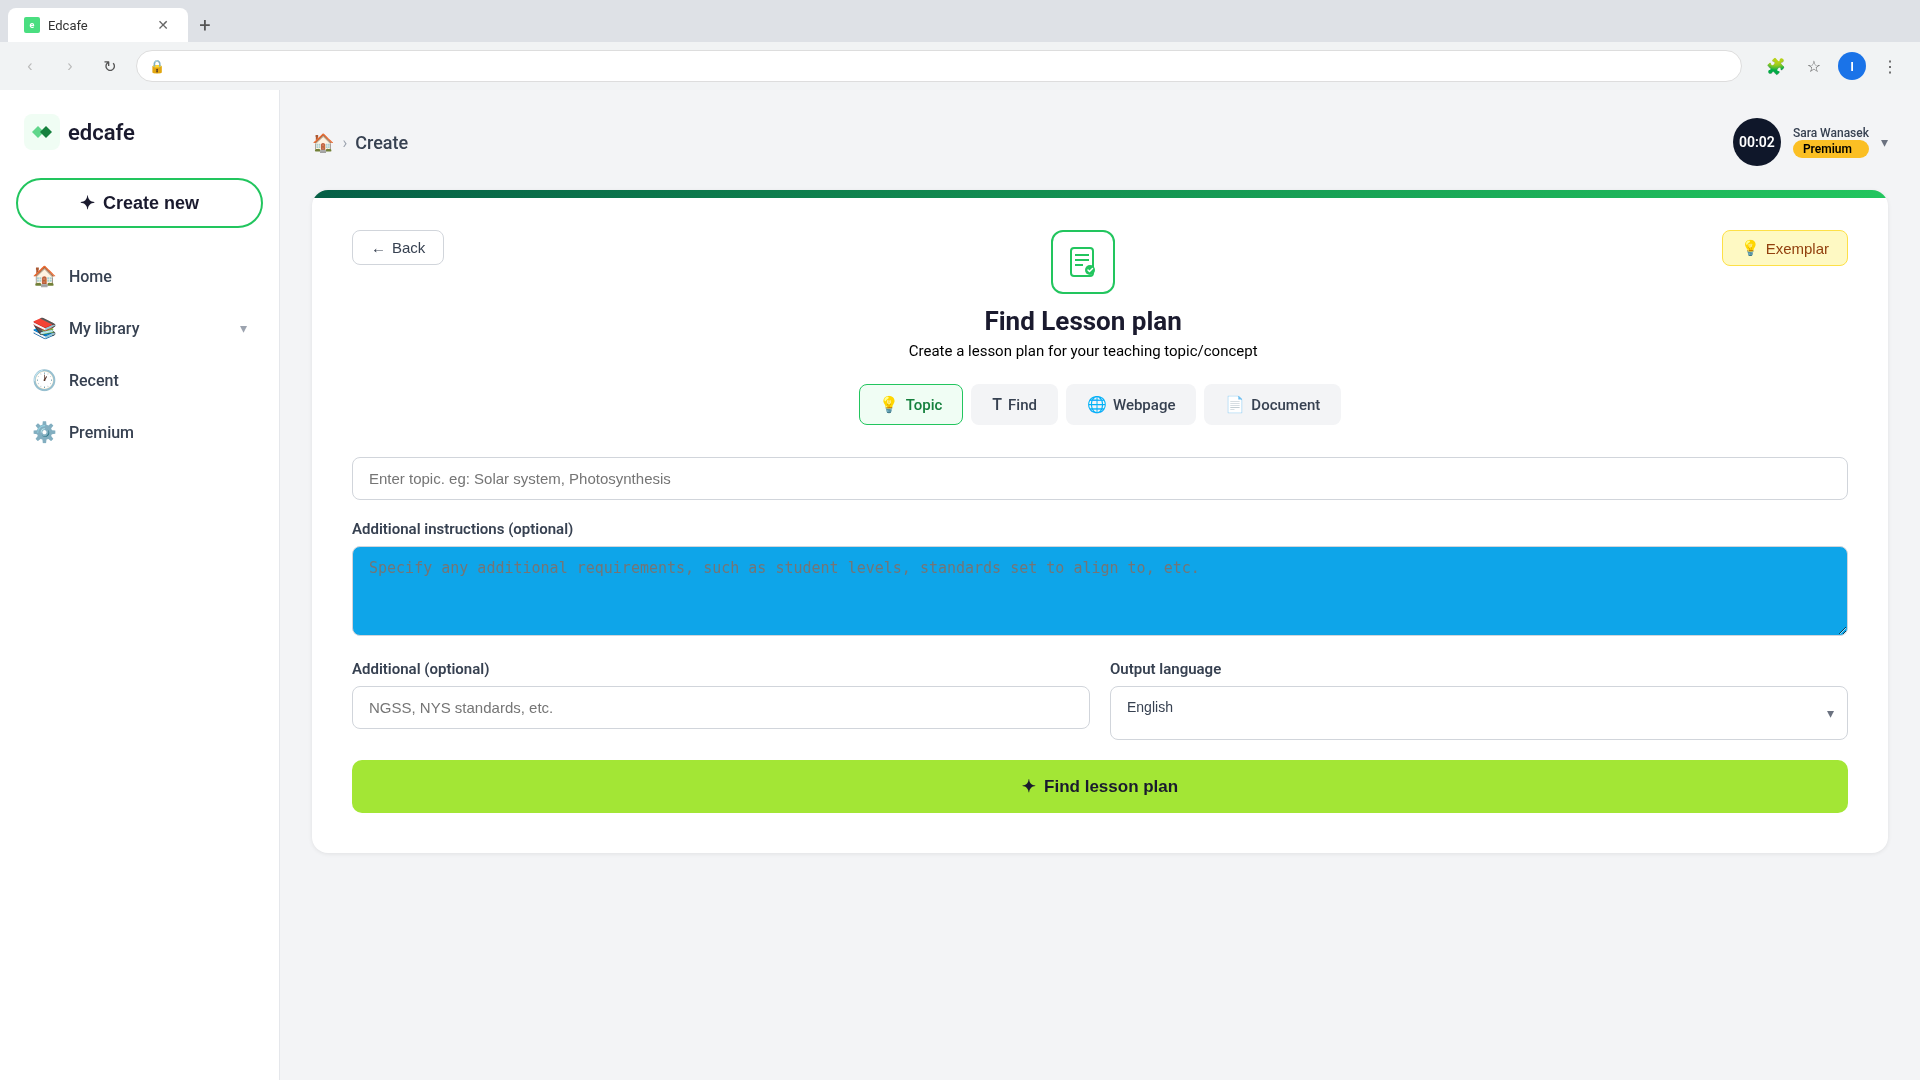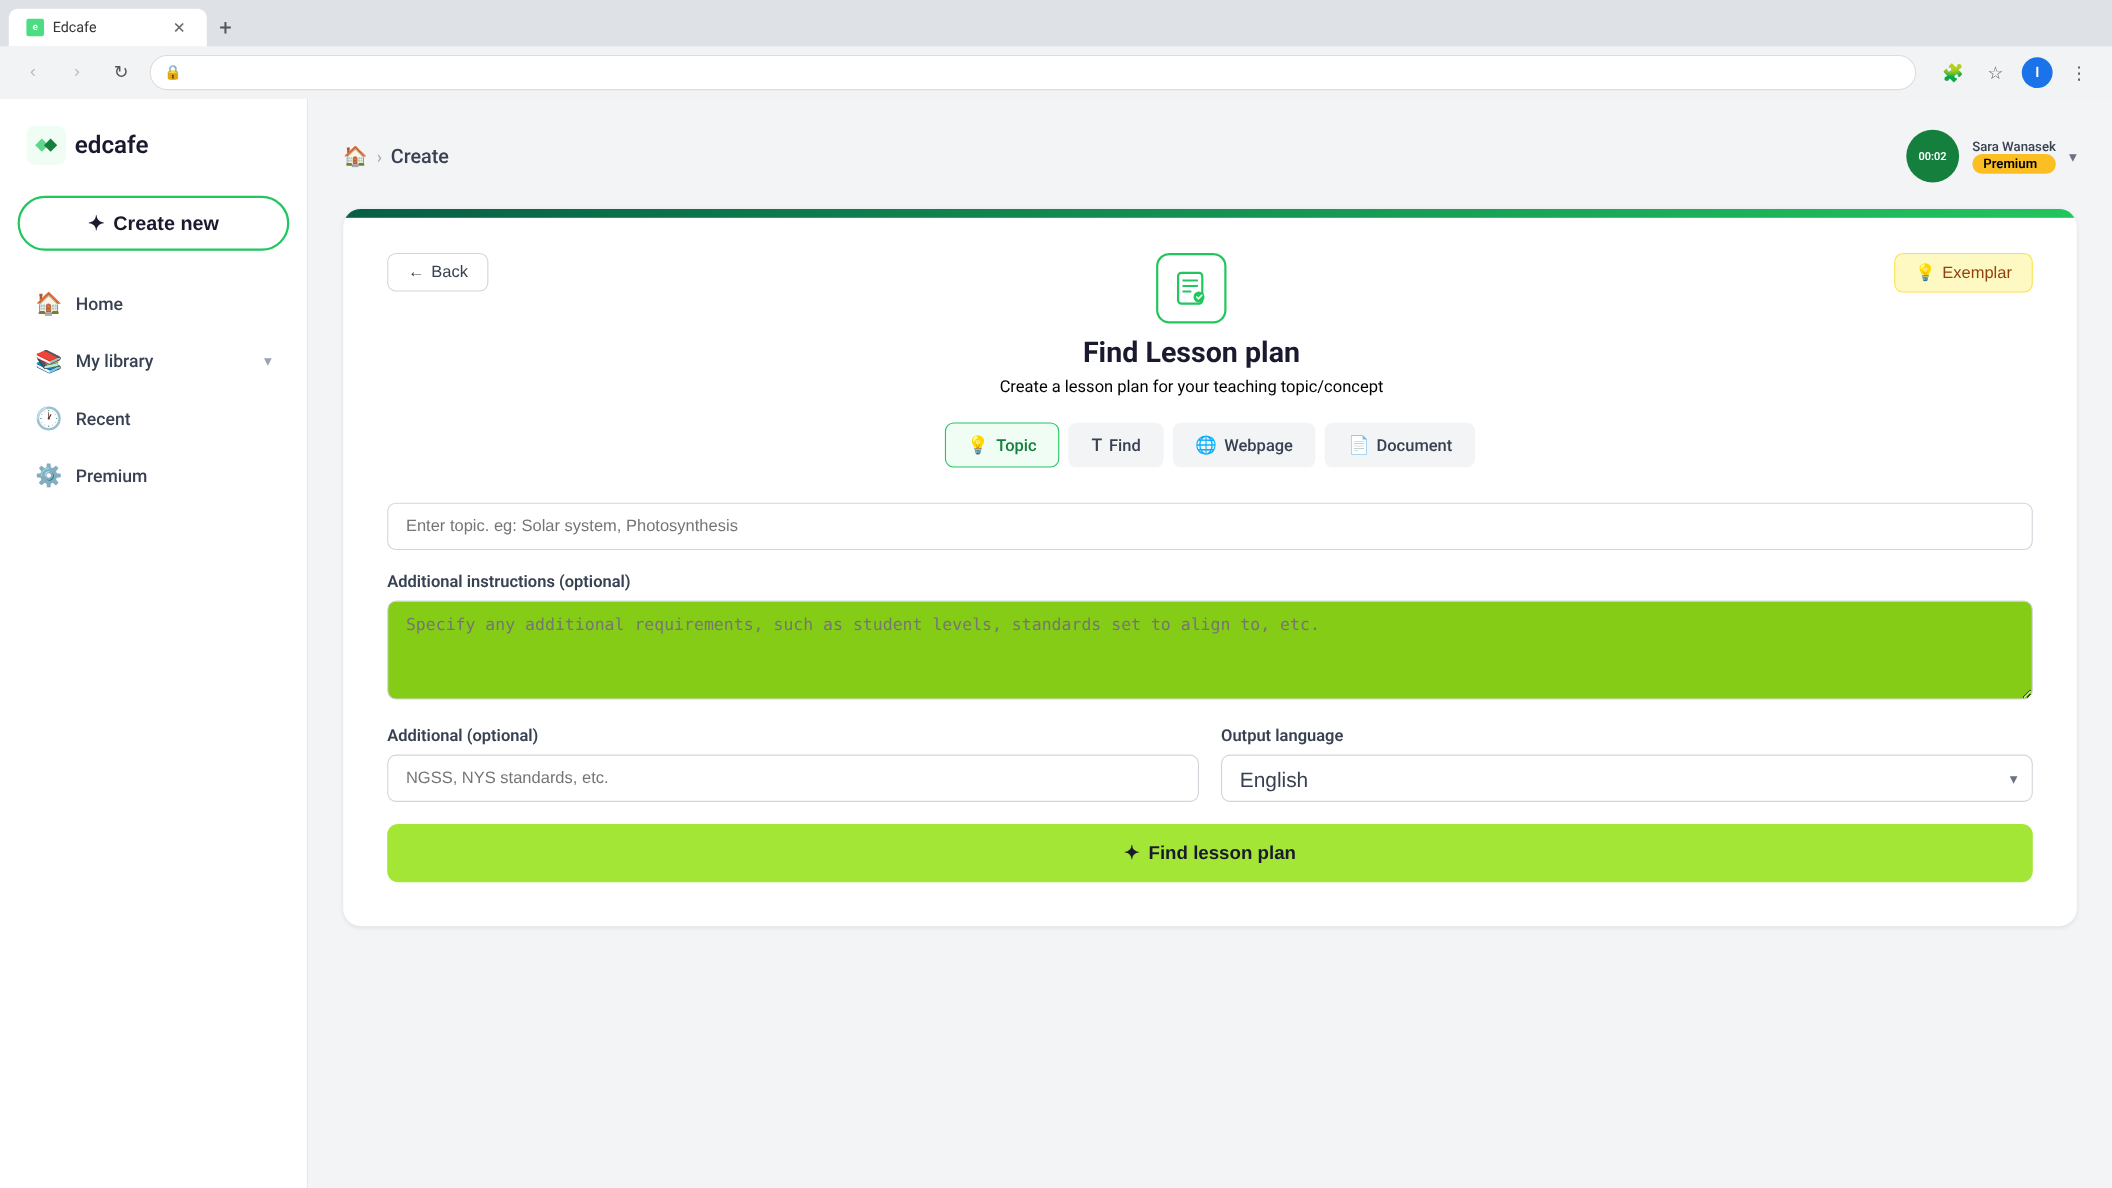--- a/index.html
+++ b/index.html
@@ -245,26 +245,26 @@
     .breadcrumb .current-page { font-size: 18px; font-weight: 500; color: #374151; }
     .user-info {
       display: flex;
       align-items: center;
       gap: 12px;
     }
     .timer-circle {
       width: 48px;
       height: 48px;
       border-radius: 50%;
-      background: #15803d;
+      background: #0f172a;
       color: white;
       display: flex;
       align-items: center;
       justify-content: center;
-      font-size: 10px;
+      font-size: 14px;
       font-weight: 600;
       text-align: center;
     }
     .user-name { font-size: 12px; font-weight: 500; color: #374151; }
     .premium-badge {
       background: #fbbf24;
       color: #000000;
       font-size: 12px;
       font-weight: 600;
       padding: 2px 10px;
@@ -400,39 +400,39 @@
     .form-textarea {
       width: 100%;
       padding: 12px 16px;
       border: 1px solid #d1d5db;
       border-radius: 8px;
       font-size: 15px;
       color: #374151;
       outline: none;
       resize: vertical;
       min-height: 90px;
-      background: #84cc16;
+      background: #0ea5e9;
     }
 
     .form-row {
       display: flex;
       gap: 20px;
       margin-bottom: 20px;
     }
     .form-col { flex: 1; }
 
     .form-select-wrapper {
       position: relative;
     }
     .form-select {
       width: 100%;
-      padding: 12px 40px 8px 16px;
+      padding: 12px 40px 24px 16px;
       border: 1px solid #d1d5db;
       border-radius: 8px;
-      font-size: 19px;
+      font-size: 14px;
       color: #374151;
       background: #fff;
       outline: none;
       appearance: none;
       cursor: pointer;
     }
     .select-arrow {
       position: absolute;
       right: 14px;
       top: 50%;

